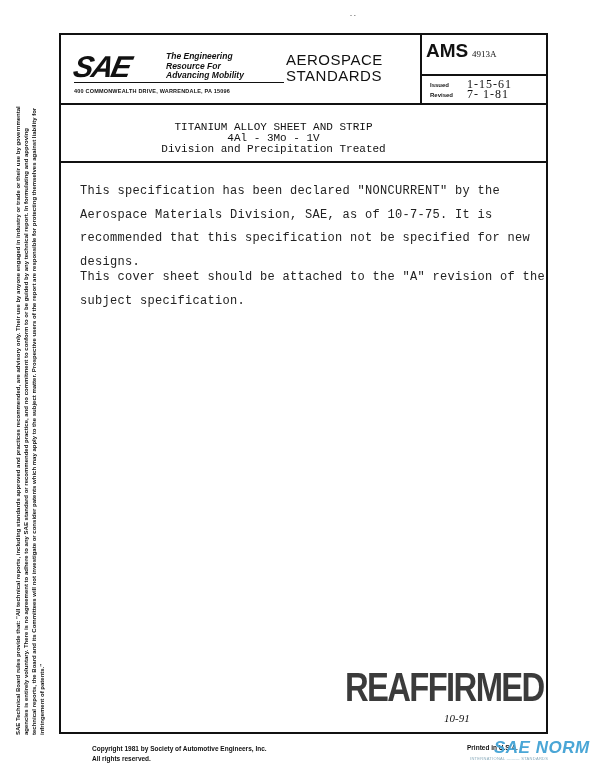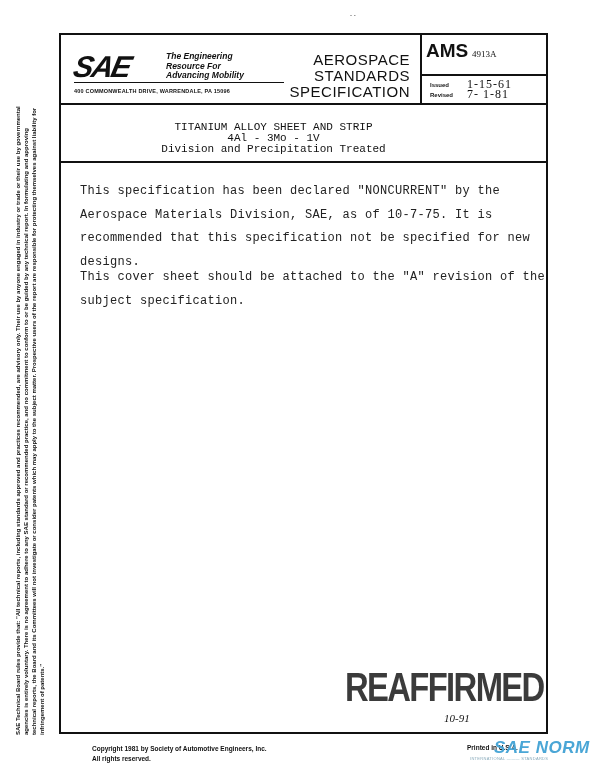--- a/index.html
+++ b/index.html
@@ -6,21 +6,21 @@
   body{width:600px;height:774px;position:relative;overflow:hidden;font-family:"Liberation Sans",sans-serif;color:#111;}
   .frame{position:absolute;left:59px;top:33px;width:489px;height:701px;border:2px solid #111;box-sizing:border-box;}
   .hdr-bottom{position:absolute;left:59px;top:103px;width:489px;height:2px;background:#111;}
   .hdr-vdiv{position:absolute;left:420px;top:33px;width:2px;height:71px;background:#111;}
   .ams-hdiv{position:absolute;left:421px;top:74px;width:127px;height:2px;background:#111;}
   .title-bottom{position:absolute;left:59px;top:161px;width:489px;height:2px;background:#111;}
   .logo{position:absolute;left:74px;top:52px;font-family:"Liberation Sans",sans-serif;font-weight:bold;font-style:italic;font-size:30px;letter-spacing:-2px;transform:skewX(-12deg);line-height:30px;}
   .tagline{position:absolute;left:138px;top:52px;font-size:8.5px;font-weight:bold;font-style:italic;line-height:9.5px;margin-left:28px;}
   .logo-rule{position:absolute;left:74px;top:82px;width:210px;height:1px;background:#111;}
   .address{position:absolute;left:74px;top:88px;font-size:5.5px;font-weight:bold;letter-spacing:0.2px;}
-  .aero{position:absolute;left:286px;top:52px;width:124px;text-align:right;font-size:15px;line-height:16px;letter-spacing:0.5px;}
+  .aero{position:absolute;left:286px;top:52px;width:124px;text-align:left;font-size:15px;line-height:16px;letter-spacing:0.5px;}
   .ams-label{position:absolute;left:426px;top:40px;font-size:19px;font-weight:bold;}
   .ams-num{position:absolute;left:472px;top:49px;font-family:"Liberation Serif",serif;font-size:9px;}
   .date-lab{position:absolute;left:430px;font-size:6px;font-weight:bold;}
   .date-val{position:absolute;left:467px;font-family:"Liberation Serif",serif;font-size:12px;letter-spacing:1px;}
   .title-block{position:absolute;left:59px;top:122px;width:429px;text-align:center;font-family:"Liberation Mono",monospace;font-size:11px;line-height:11px;}
   .para{position:absolute;left:80px;width:470px;font-family:"Liberation Mono",monospace;font-size:12px;line-height:23.5px;letter-spacing:0.3px;color:#222;}
   .side-note{position:absolute;left:10px;top:100px;width:40px;height:640px;}
   .side-note .rot{position:absolute;left:50%;top:50%;width:630px;transform:translate(-50%,-50%) rotate(-90deg);font-size:6px;font-weight:bold;line-height:8px;text-align:left;}
   .stamp{position:absolute;left:345px;top:665px;font-family:"Liberation Sans",sans-serif;font-weight:bold;font-size:40px;letter-spacing:-2px;transform:scaleX(0.82);transform-origin:left top;color:#1a1a1a;opacity:0.85;}
   .stamp-date{position:absolute;left:444px;top:712px;font-family:Liberation Serif, serif;font-style:italic;font-size:11px;}
@@ -46,21 +46,20 @@
   <div>The Engineering</div>
   <div>Resource For</div>
   <div>Advancing Mobility</div>
 </div>
 <div class="logo-rule"></div>
 <div class="address">400 COMMONWEALTH DRIVE, WARRENDALE, PA 15096</div>
 
 <div class="aero">
   <div>AEROSPACE</div>
   <div>STANDARDS</div>
-  <div>SPECIFICATION</div>
 </div>
 
 <div class="ams-label">AMS</div>
 <div class="ams-num">4913A</div>
 
 <div class="date-lab" style="top:82px;">Issued</div>
 <div class="date-val" style="top:77px;">1-15-61</div>
 <div class="date-lab" style="top:92px;">Revised</div>
 <div class="date-val" style="top:87px;">7- 1-81</div>
 

